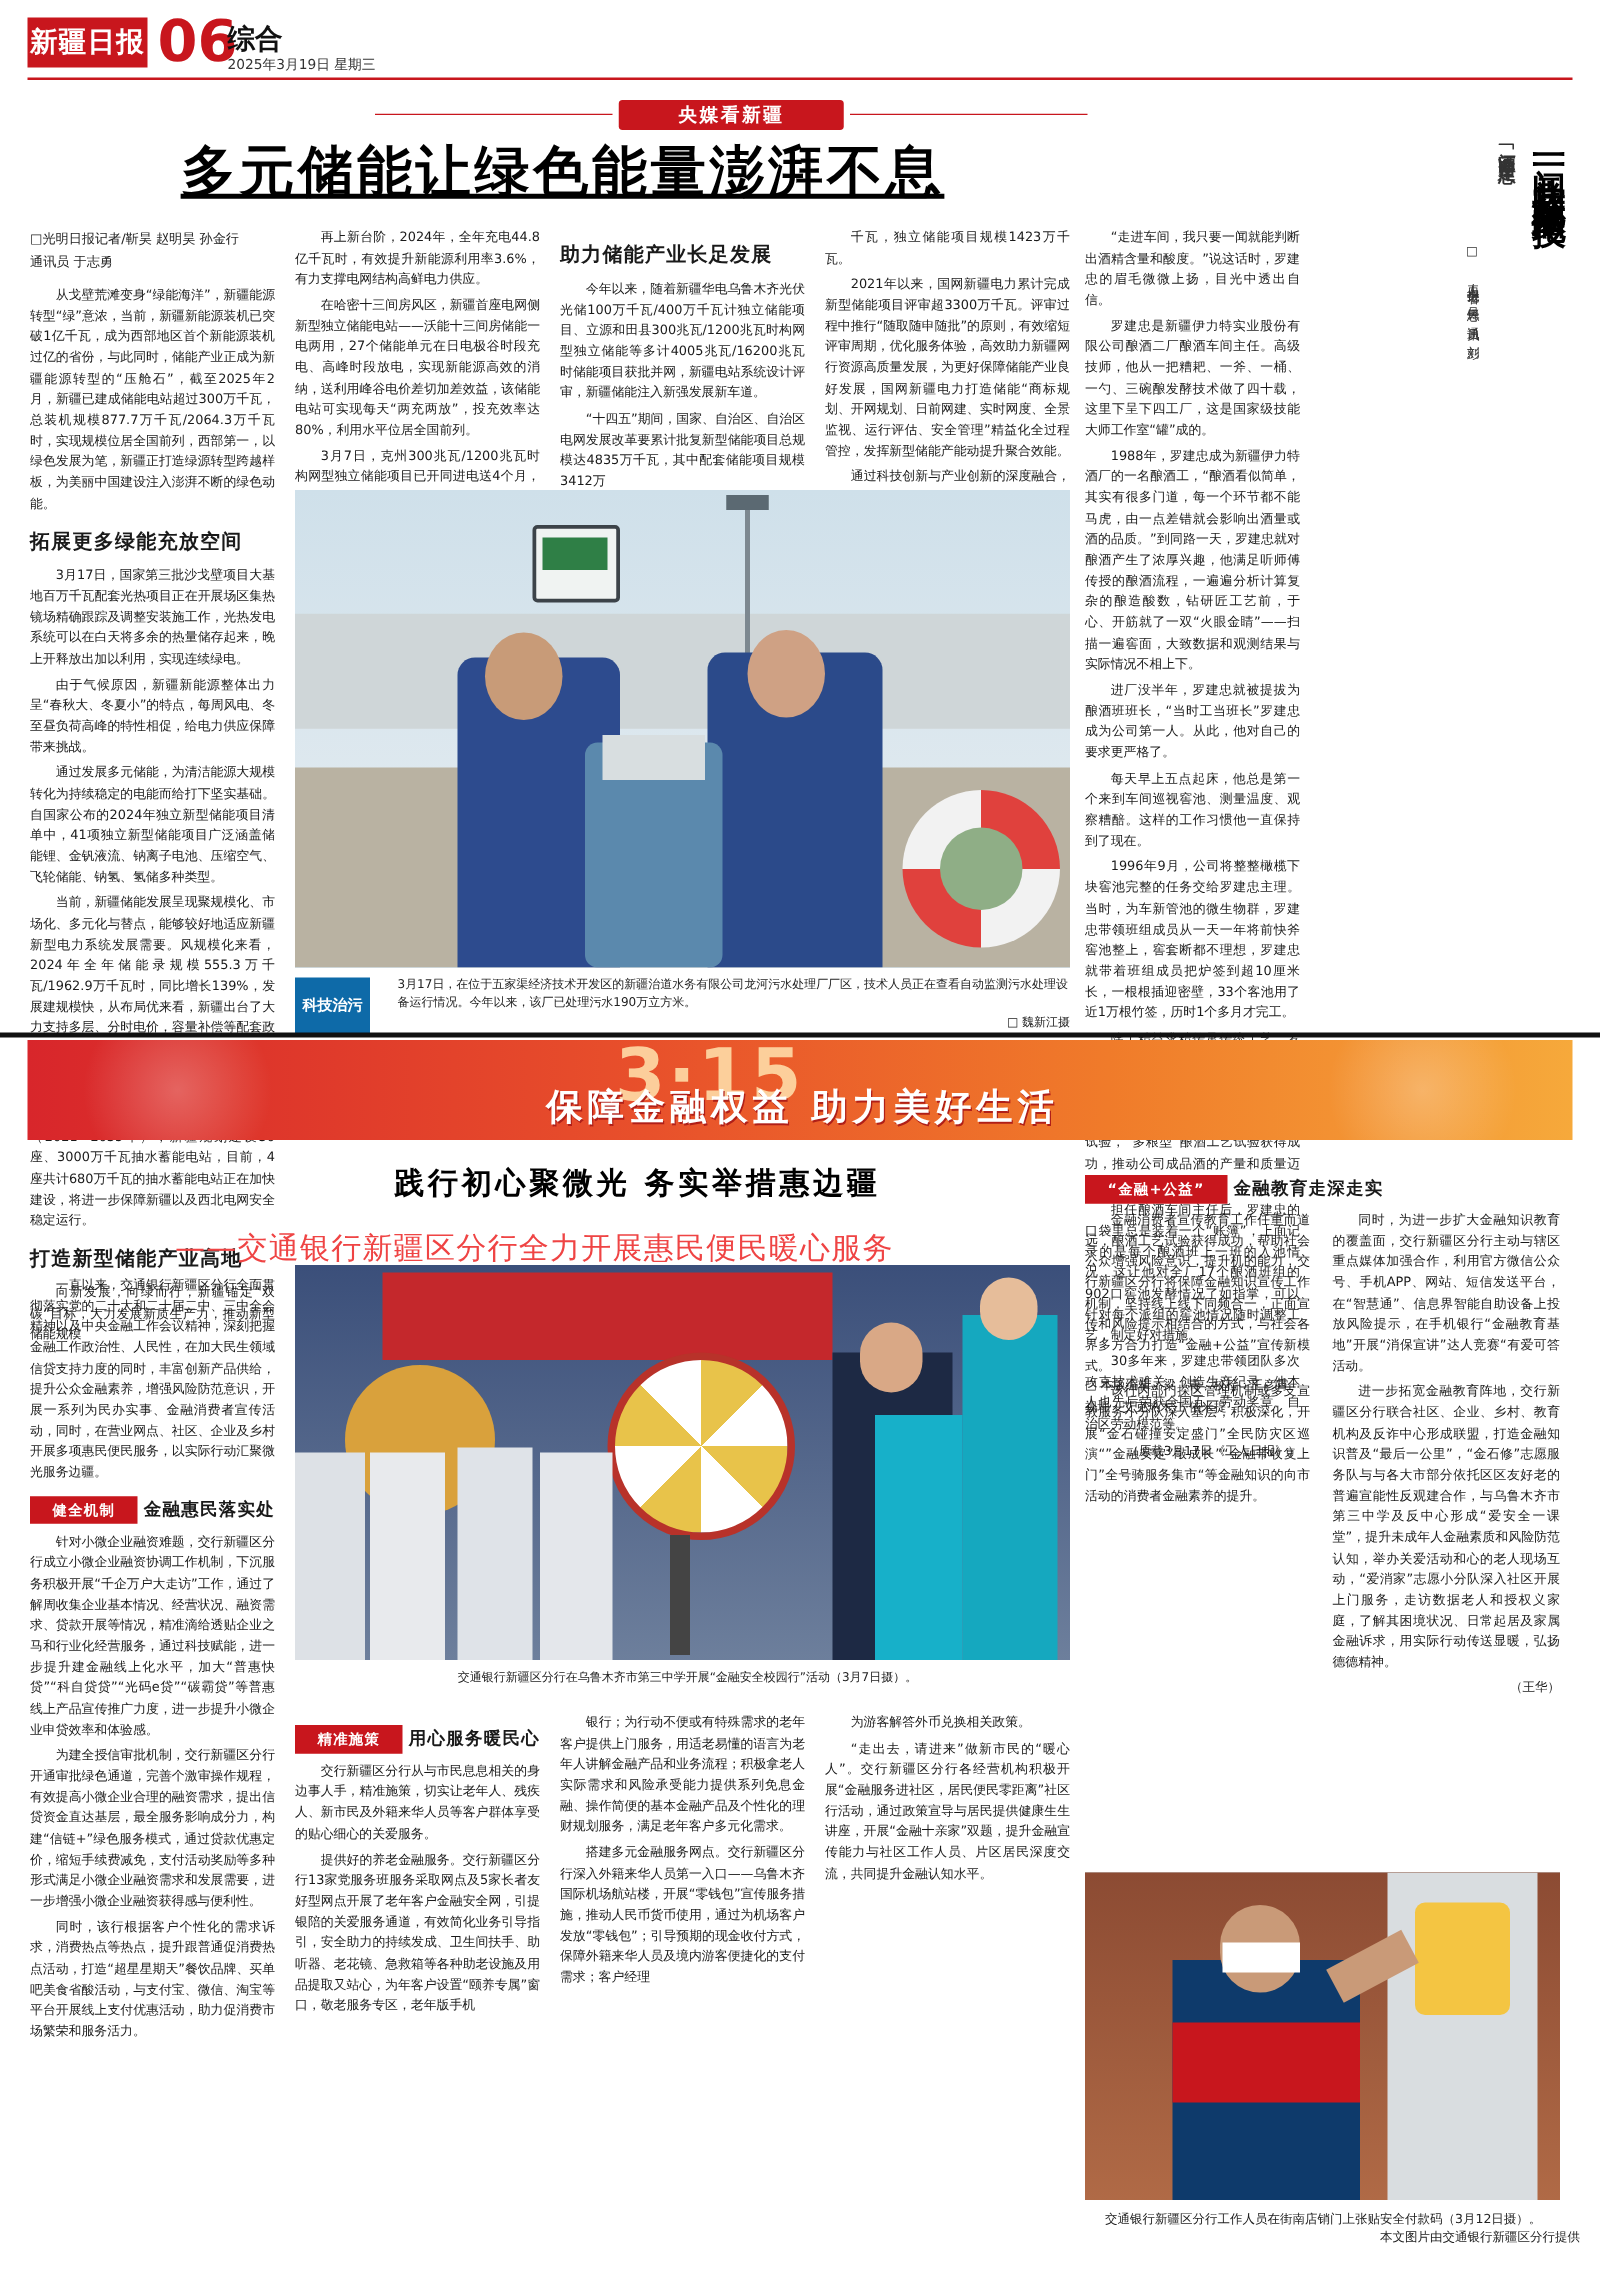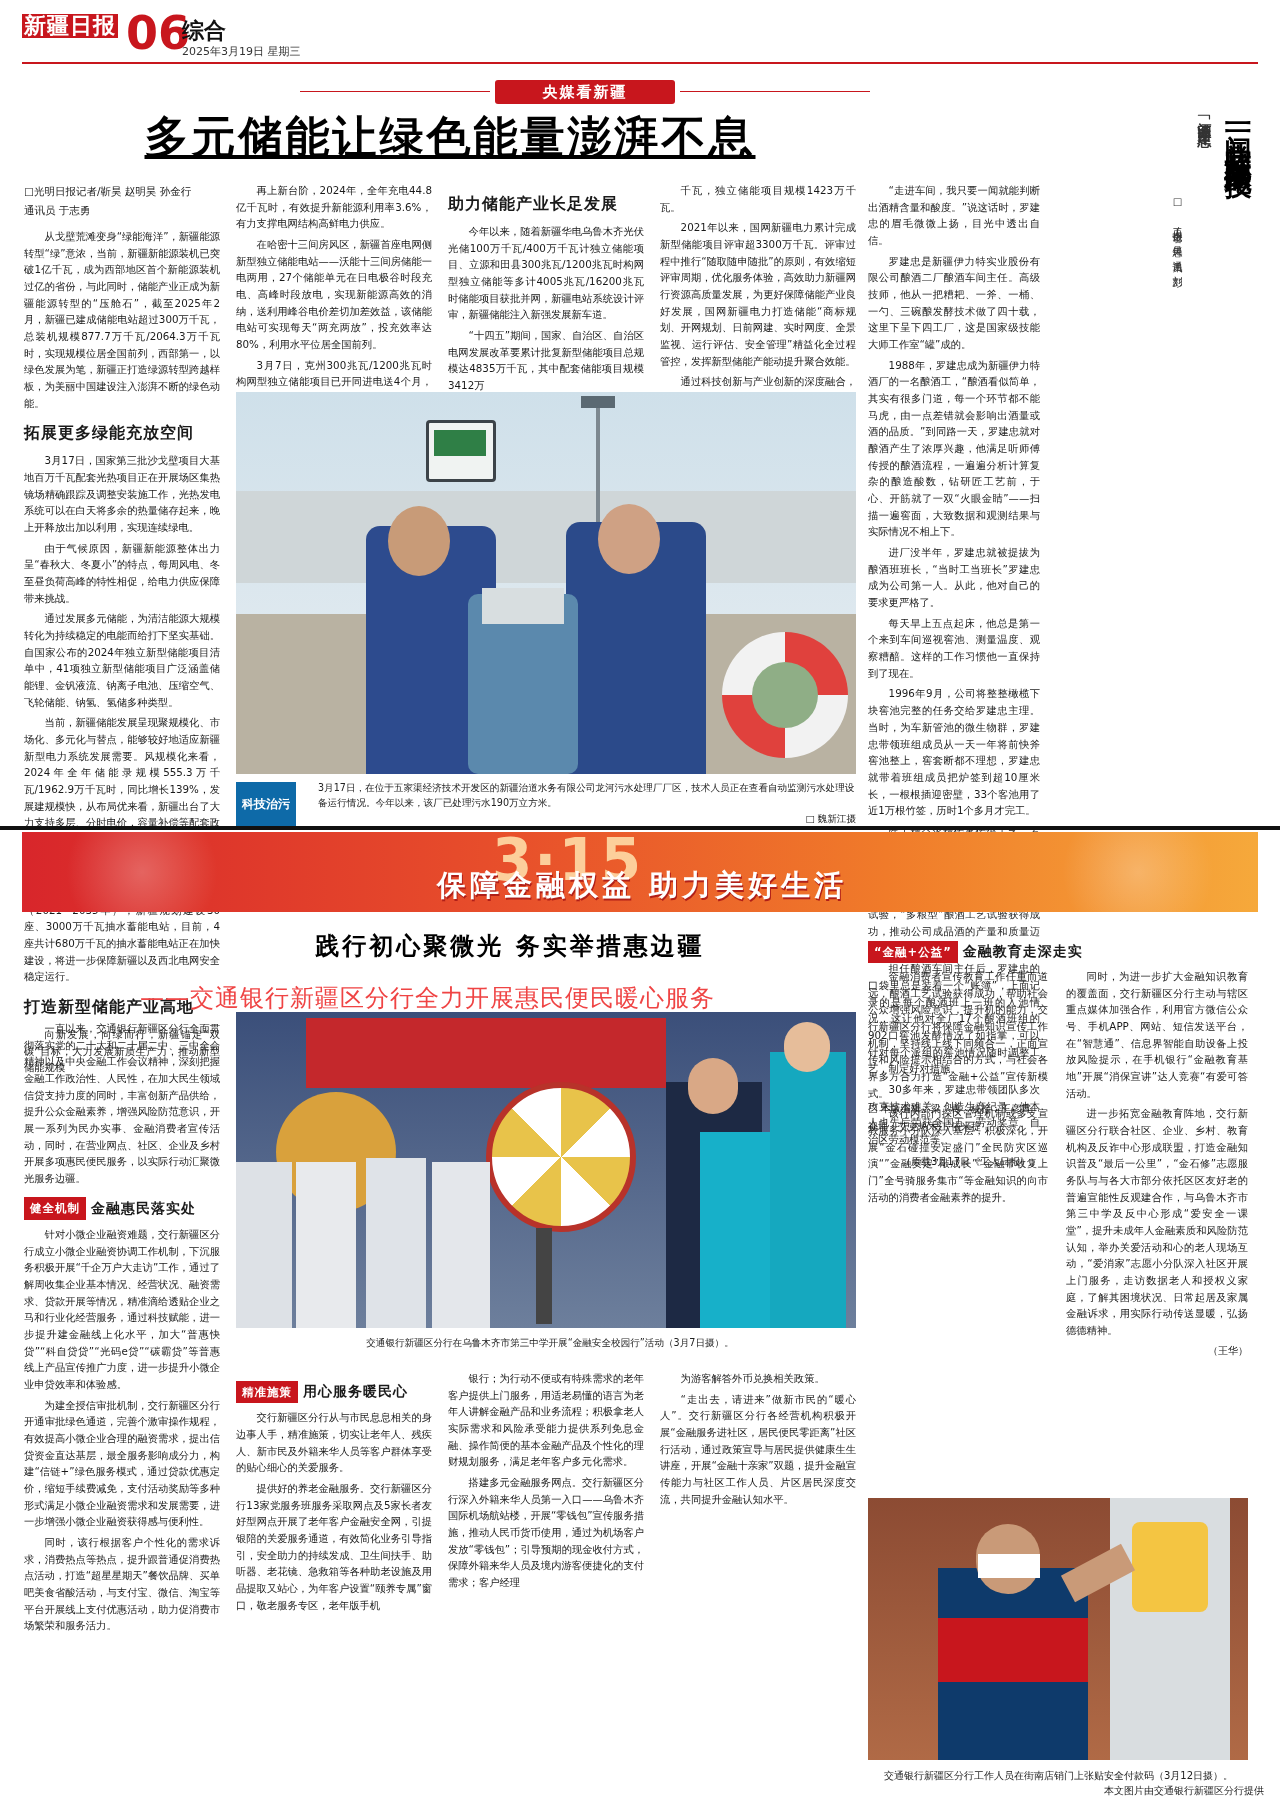--- a/index.html
+++ b/index.html
@@ -10,21 +10,21 @@
     font-family:"DejaVu Sans","Liberation Sans",sans-serif;
     color:#111;
     position:relative;
     overflow:hidden;
   }
   .page { position:relative; width:1280px; height:1819px; }
 
   
   .masthead { position:absolute; left:22px; top:14px; width:1236px; height:52px; }
   .logo-box {
-    position:absolute; left:0; top:0; width:96px; height:24px;
+    position:absolute; left:0; top:0; width:96px; height:40px;
     background:#c8161d; color:#fff; font-weight:bold; font-size:22px;
     display:flex; align-items:center; justify-content:center; letter-spacing:1px;
     font-family:"DejaVu Sans","Liberation Sans",sans-serif;
   }
   .page-num {
     position:absolute; left:104px; top:-4px; font-size:46px; font-weight:bold;
     color:#c8161d; line-height:1;
   }
   .sec-title { position:absolute; left:160px; top:2px; font-size:22px; font-weight:bold; color:#111; }
   .sec-date { position:absolute; left:160px; top:30px; font-size:11px; color:#333; }
@@ -129,21 +129,21 @@
   }
 
   .b1 { left:24px; top:1020px; width:196px; }
   .b2 { left:236px; top:1370px; width:196px; }
   .b3 { left:448px; top:1370px; width:196px; }
   .b4 { left:660px; top:1370px; width:196px; }
   .b5 { left:868px; top:960px; width:172px; }
 
   .tag {
     display:inline-block; background:#c8161d; color:#fff; font-size:11.5px; font-weight:bold;
-    padding:2px 6px; margin-right:5px; vertical-align:middle;
+    padding:2px 18px; margin-right:5px; vertical-align:middle;
   }
   .tag-row { margin:10px 0 6px 0; text-indent:0; font-size:14px; font-weight:bold; letter-spacing:1px; }
 
   
   .photo-b {
     position:absolute; left:236px; top:1012px; width:620px; height:316px;
     overflow:hidden; background:#2c3a57;
   }
   .cap-b { position:absolute; left:250px; top:1336px; width:600px; font-size:9.6px; line-height:1.5; text-align:center; color:#222; }
 

